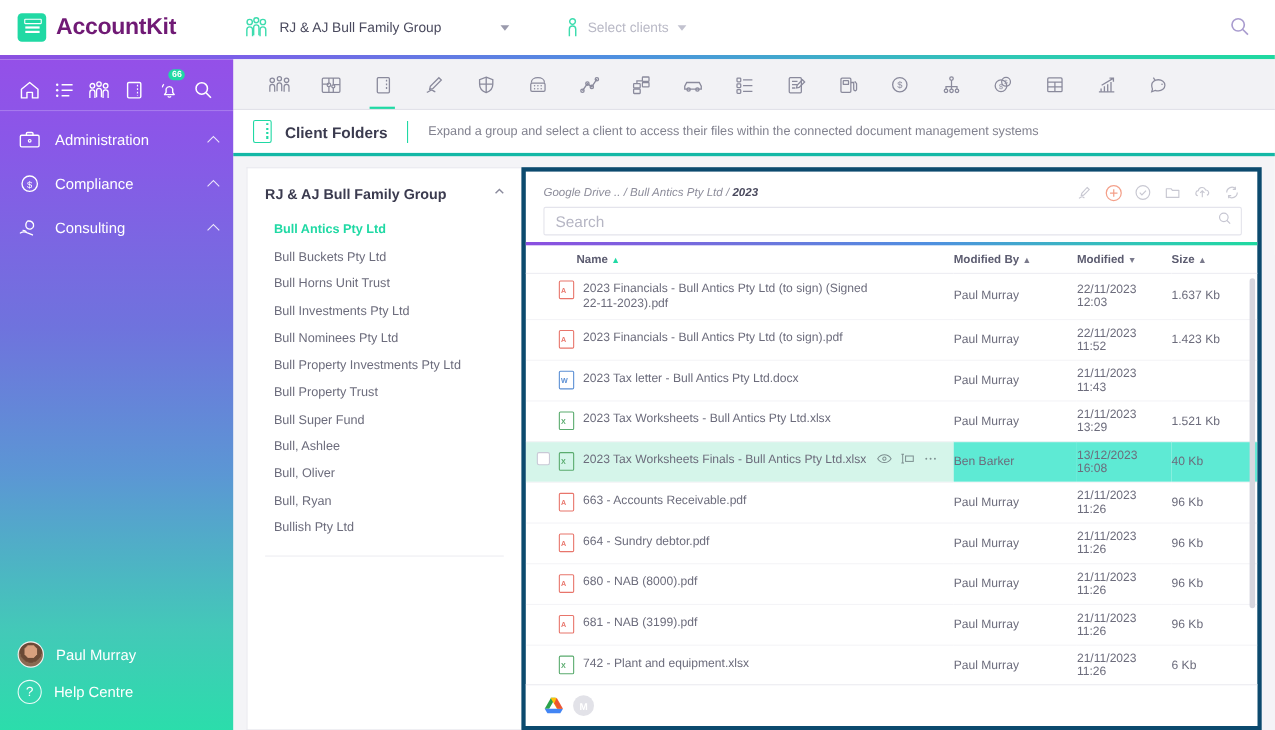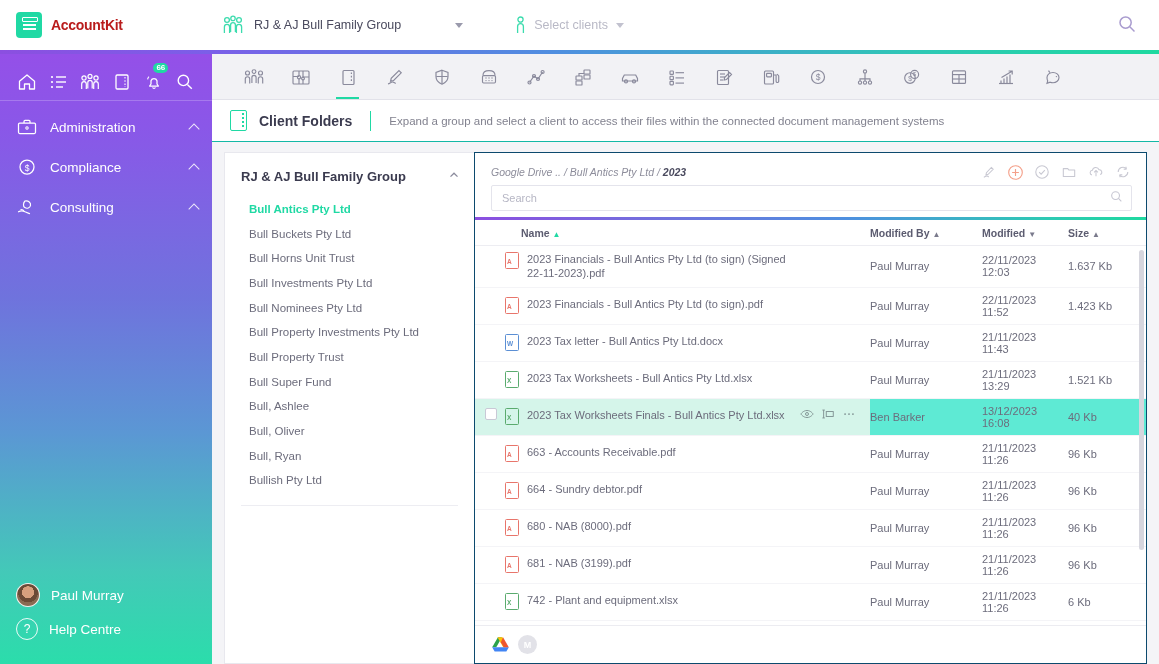--- a/index.html
+++ b/index.html
@@ -25,21 +25,21 @@
   }
   .brand-logo::before {
     content:""; position:absolute; left:6px; top:5px; width:14px; height:3px;
     border:1.6px solid #fff; border-radius:1px; background:transparent;
   }
   .brand-logo::after {
     content:""; position:absolute; left:6.5px; top:12px; width:13px; height:2px;
     background:#fff; box-shadow: 0 4px 0 #fff;
   }
   .brand-name {
-    font-size: 14px; font-weight: bold; color: #b91c1c; letter-spacing: -0.3px;
+    font-size: 21px; font-weight: bold; color: #701a75; letter-spacing: -0.3px;
   }
   .group-picker {
     display: flex; align-items: center; gap: 10px; margin-left: 10px;
   }
   .group-picker .lbl { font-size: 12.5px; color: #4a4a5e; }
   .client-picker {
     display: flex; align-items: center; gap: 8px; margin-left: 52px;
   }
   .client-picker .lbl { font-size: 12.5px; color: #b9b9c6; text-align: right; }
   .caret {
@@ -115,21 +115,21 @@
     width: 47px; display: flex; align-items: center; justify-content: center;
     position: relative;
   }
   .tb-ic.active::after {
     content: ""; position: absolute; bottom: 0; left: 12px; right: 12px;
     height: 2.5px; background: #20d9a4;
   }
 
   .pagehead {
     height: 42px; flex: 0 0 42px; background: #fff; display: flex; align-items: center;
-    padding-left: 18px; gap: 12px; border-bottom: 1px solid #14b8a6;
+    padding-left: 18px; gap: 12px; border-bottom: 3px solid #14b8a6;
   }
   .ph-icon { width: 17px; height: 21px; border: 1.8px solid #20d9a4; border-radius: 2px; position: relative; }
   .ph-icon::after { content:""; position:absolute; right:2px; top:2px; bottom:2px; width:2px;
     background: repeating-linear-gradient(#20d9a4 0 2px, transparent 2px 4px); }
   .ph-title { font-size: 14px; font-weight: bold; color: #3b3b4f; }
   .ph-div { width: 1px; height: 20px; background: #20d9a4; margin: 0 6px; }
   .ph-sub { font-size: 11.5px; color: #82828f; }
 
   .workarea { flex: 1; display: flex; min-height: 0; padding: 10px 12px 0 12px; gap: 0; }
 
@@ -144,38 +144,38 @@
   .cp-title { font-size: 13px; font-weight: bold; color: #3b3b4f; flex: 1; }
   .cp-list { padding: 2px 0 0 0; overflow: hidden; }
   .cp-item {
     font-size: 11.5px; color: #6c6c7c; padding: 4px 10px 4px 24px; line-height: 1.45;
   }
   .cp-item.sel { color: #20d9a4; font-weight: bold; }
   .cp-rule { height: 1px; background: #ededf2; margin: 12px 16px 0 16px; }
 
   
   .filespanel {
-    flex: 1; min-width: 0; background: #fff; border: 1px solid #0c4a6e;
+    flex: 1; min-width: 0; background: #fff; border: 4px solid #0c4a6e;
     display: flex; flex-direction: column; min-height: 0;
   }
   .fp-crumbbar {
     display: flex; align-items: center; padding: 10px 14px 4px 16px; gap: 8px;
   }
   .crumb { font-size: 10.5px; color: #8d8d9b; font-style: italic; flex: 1; }
   .crumb b { color: #4a4a5e; font-style: italic; }
   .crumb-actions { display: flex; align-items: center; gap: 9px; }
   .ca { width: 18px; height: 18px; display: flex; align-items: center; justify-content: center; }
 
   .searchwrap { padding: 0 14px 0 16px; }
   .searchbox {
     height: 26px; border: 1px solid #e4e4ec; border-radius: 2px; display: flex;
     align-items: center; padding: 0 8px 0 10px;
   }
   .searchbox input {
-    flex: 1; border: none; outline: none; font-size: 11px; color: #55556a;
+    flex: 1; border: none; outline: none; font-size: 14px; color: #55556a;
     font-family: "Liberation Sans", sans-serif; background: transparent;
   }
   .searchbox input::placeholder { color: #b6b6c4; }
   .fp-accent {
     height: 3px; margin: 6px 0 0 0;
     background: linear-gradient(90deg,#8b4fe0 0%,#6f73dd 30%,#4f8fe0 55%,#2ec9b4 85%,#1fd9a0 100%);
   }
 
   .tablewrap { flex: 1; min-height: 0; display: flex; flex-direction: column; }
   table.files { width: 100%; border-collapse: collapse; table-layout: fixed; }

